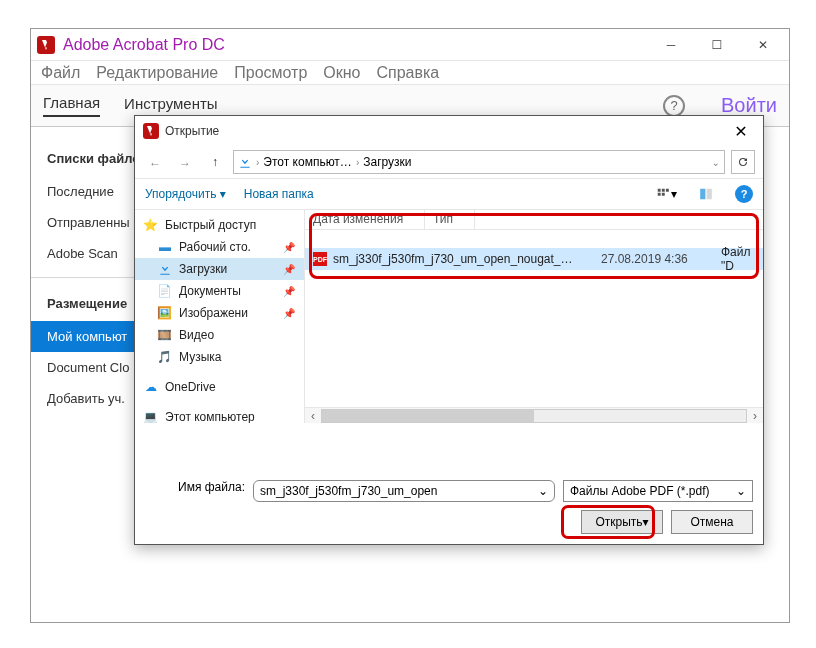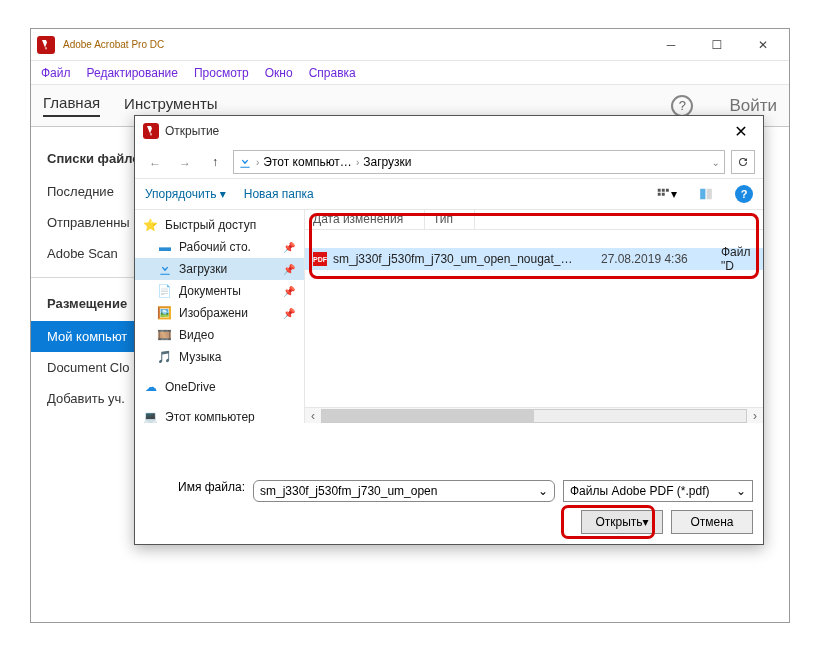--- a/index.html
+++ b/index.html
@@ -3,31 +3,31 @@
 <meta charset="utf-8">
 <style>
 * { box-sizing: border-box; margin: 0; padding: 0; font-family: "Segoe UI", Tahoma, sans-serif; font-size: 12px; }
 body { background: #fff; width: 816px; height: 648px; overflow: hidden; position: relative; }
 
 
 .app-window { position: absolute; left: 30px; top: 28px; width: 760px; height: 595px; border: 1px solid #999; background: #fff; }
 .app-titlebar { height: 32px; display: flex; align-items: center; padding: 0 6px; border-bottom: 1px solid #e6e6e6; }
 .app-icon { width: 18px; height: 18px; background: #b11; border-radius: 3px; display:flex;align-items:center;justify-content:center;margin-right:8px;}
 .app-icon svg { width:12px;height:12px; fill:#fff;}
-.app-title { color:#a16207; font-size:10px; flex:1; }
+.app-title { color:#a21caf; font-size:16px; flex:1; }
 .titlebar-btns { display:flex; gap:18px; margin-right:6px; }
 .tb-btn { width:28px; height:28px; display:flex;align-items:center;justify-content:center; color:#444;}
 .app-menubar { height:24px; display:flex; align-items:center; gap:16px; padding:0 10px; border-bottom:1px solid #e6e6e6; }
-.app-menubar span { font-size:12px; color:#6d28d9;}
+.app-menubar span { font-size:16px; color:#737373;}
 .app-tabs { height:42px; display:flex; align-items:center; padding:0 12px; border-bottom:1px solid #c8c8c8; gap:24px; background:#fafafa;}
 .app-tab { font-size:15px; color:#333; padding-bottom:4px;}
 .app-tab.active { border-bottom:2px solid #333; font-weight:500;}
 .app-tabs-spacer { flex:1; }
 .help-circle { width:22px;height:22px;border:2px solid #888;border-radius:50%;display:flex;align-items:center;justify-content:center;color:#666;font-size:13px;margin-right:12px;}
-.login { font-size:17px; color:#737373;}
+.login { font-size:20px; color:#8b5cf6;}
 .app-body { display:flex; height:calc(100% - 98px);}
 .sidebar { width:180px; padding-top:18px;}
 .sb-section { font-size:13px; color:#333; font-weight:bold; padding:6px 16px 10px; }
 .sb-item { font-size:13px; color:#333; padding:8px 16px;}
 .sb-item.sel { background:#0a7bd6; color:#fff;}
 .sb-sep { height:1px; background:#d8d8d8; margin:8px 0 12px;}
 
 
 .dlg { position:absolute; left:134px; top:115px; width:630px; height:430px; background:#fff; border:1px solid #555; box-shadow:0 4px 14px rgba(0,0,0,.3); display:flex; flex-direction:column;}
 .dlg-title { height:30px; display:flex; align-items:center; padding:12px 8px;}

